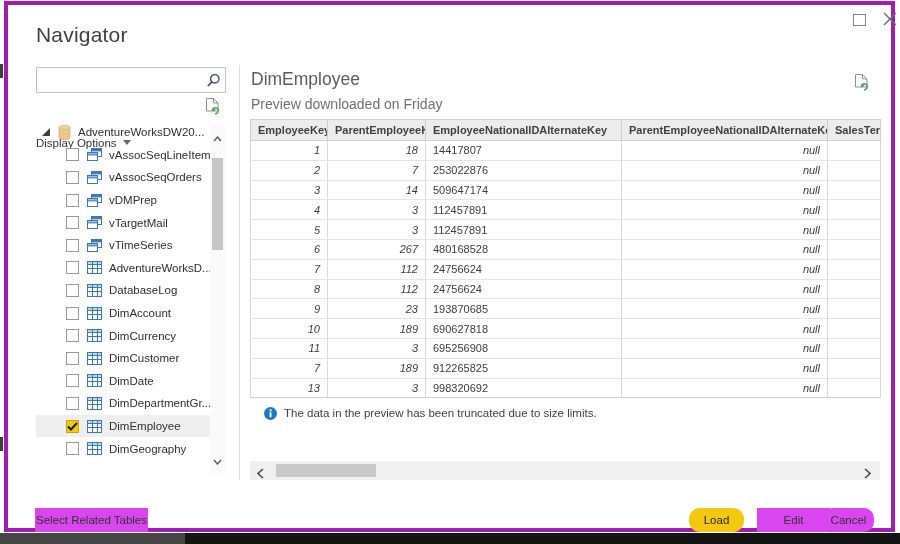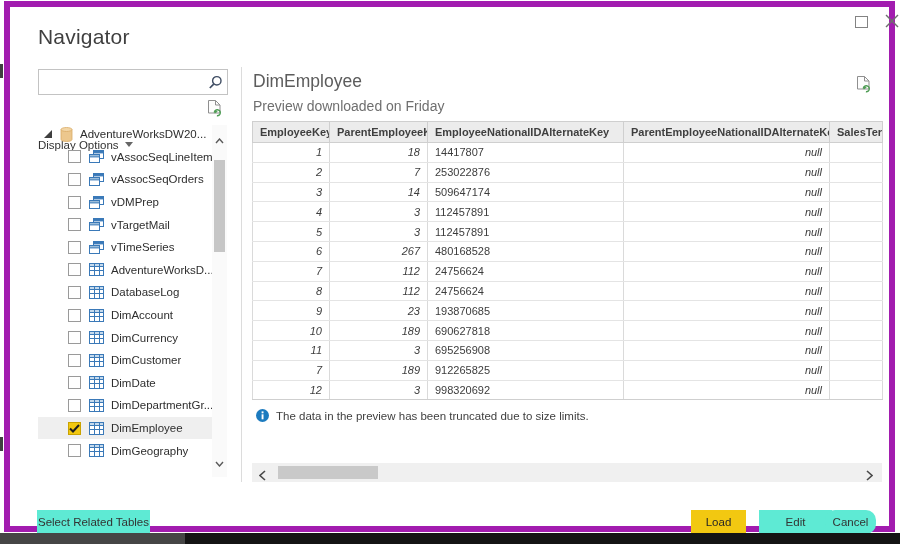--- a/index.html
+++ b/index.html
@@ -4,21 +4,21 @@
 <style>
   * { margin:0; padding:0; box-sizing:border-box; }
   body { background:#ffffff; font-family:"Liberation Sans", sans-serif; }
   .stage { position:relative; width:900px; height:544px; background:#fff; overflow:hidden; }
 
   
   .bottom-bar { position:absolute; left:0; top:533px; width:900px; height:11px; background:#141414; }
   .bottom-bar .seg { position:absolute; left:0; top:0; width:185px; height:11px; background:#454545; }
   .edge-mark { position:absolute; left:0; width:3px; height:14px; background:#3f3f3f; }
 
-  .dialog { position:absolute; left:4px; top:1px; width:891px; height:531px; background:#fff; border:6px solid #a21caf; }
+  .dialog { position:absolute; left:4px; top:1px; width:891px; height:531px; background:#fff; border:4px solid #a21caf; }
 
   
   .dlg-title { position:absolute; left:28px; top:18px; font-size:21px; color:#3f3f3f; font-weight:400; letter-spacing:0.2px; }
   .win-max { position:absolute; left:845px; top:9px; width:13px; height:12px; border:1px solid #838383; background:#fff; cursor:pointer; }
   .win-close { position:absolute; left:874px; top:6px; width:17px; height:17px; cursor:pointer; }
 
   
   .search-box { position:absolute; left:28px; top:62px; width:190px; height:26px; border:1px solid #c3c3c3; background:#fff; }
   .search-box input { position:absolute; left:5px; top:2px; width:160px; height:20px; border:none; outline:none; font-size:12px; font-family:"Liberation Sans",sans-serif; color:#333; background:transparent; }
   .search-box svg { position:absolute; right:4px; top:5px; }
@@ -57,34 +57,34 @@
   .grid-wrap { position:absolute; left:242px; top:114px; width:630px; }
   table.grid { width:630px; border-collapse:collapse; table-layout:fixed; font-size:11px; }
   table.grid th, table.grid td { white-space:nowrap; overflow:hidden; }
   table.grid th { background:#ececec; color:#3f3f3f; font-weight:bold; text-align:left; height:21px; padding:0 7px; border:1px solid #cfcfcf; }
   table.grid td { height:19.8px; padding:0 7px; color:#3c3c3c; border-left:1px solid #dadada; border-right:1px solid #dadada; border-bottom:1px solid #e4e4e4; background:#fff; }
   table.grid tr:last-child td { border-bottom:1px solid #cfcfcf; }
   table.grid td.num { text-align:right; font-style:italic; }
   .c0{width:77px}.c1{width:98px}.c2{width:196px}.c3{width:206px}.c4{width:53px}
 
   
-  .info-line { position:absolute; left:246px; top:402px; display:flex; align-items:center; }
+  .info-line { position:absolute; left:256px; top:402px; display:flex; align-items:flex-start; }
   .info-line svg { margin-right:7px; }
   .info-text { font-size:11.5px; color:#3f3f3f; }
 
   
   .hscroll { position:absolute; left:242px; top:456px; width:630px; height:19px; background:#f0f0f0; }
   .hscroll .thumb { position:absolute; left:26px; top:3px; width:100px; height:13px; background:#c9c9c9; }
   .hscroll .chev-left { position:absolute; left:7px; top:4px; }
   .hscroll .chev-right { position:absolute; right:9px; top:4px; }
 
   
-  .btn { position:absolute; top:503px; height:24px; border:none; background:#5eead4; color:#333; font-size:11.5px; font-family:"Liberation Sans",sans-serif; cursor:pointer; text-align:center; line-height:24px; }
+  .btn { position:absolute; top:503px; height:24px; border:none; background:#d946ef; color:#333; font-size:11.5px; font-family:"Liberation Sans",sans-serif; cursor:pointer; text-align:center; line-height:24px; }
   .btn-select-related { left:27px; width:113px; }
-  .btn-load { left:681px; width:55px; background:#f2c811; color:#262626; }
+  .btn-load { left:681px; width:55px; background:#f2c811; color:#262626;border-radius:11px; }
   .btn-edit { left:749px; width:73px; }
   .btn-cancel { left:815px; width:51px;border-radius:10px; }
 </style>
 </head>
 <body>
 
 <div class="stage">
 
   <div class="dialog">
 
@@ -401,21 +401,21 @@
               <td class="c4"></td>
             </tr>
             <tr>
               <td class="c0 num">7</td>
               <td class="c1 num">189</td>
               <td class="c2">912265825</td>
               <td class="c3 num">null</td>
               <td class="c4"></td>
             </tr>
             <tr>
-              <td class="c0 num">12</td>
+              <td class="c0 num">13</td>
               <td class="c1 num">3</td>
               <td class="c2">998320692</td>
               <td class="c3 num">null</td>
               <td class="c4"></td>
             </tr>
           </tbody>
       </table>
     </div>
 
     <div class="info-line">

